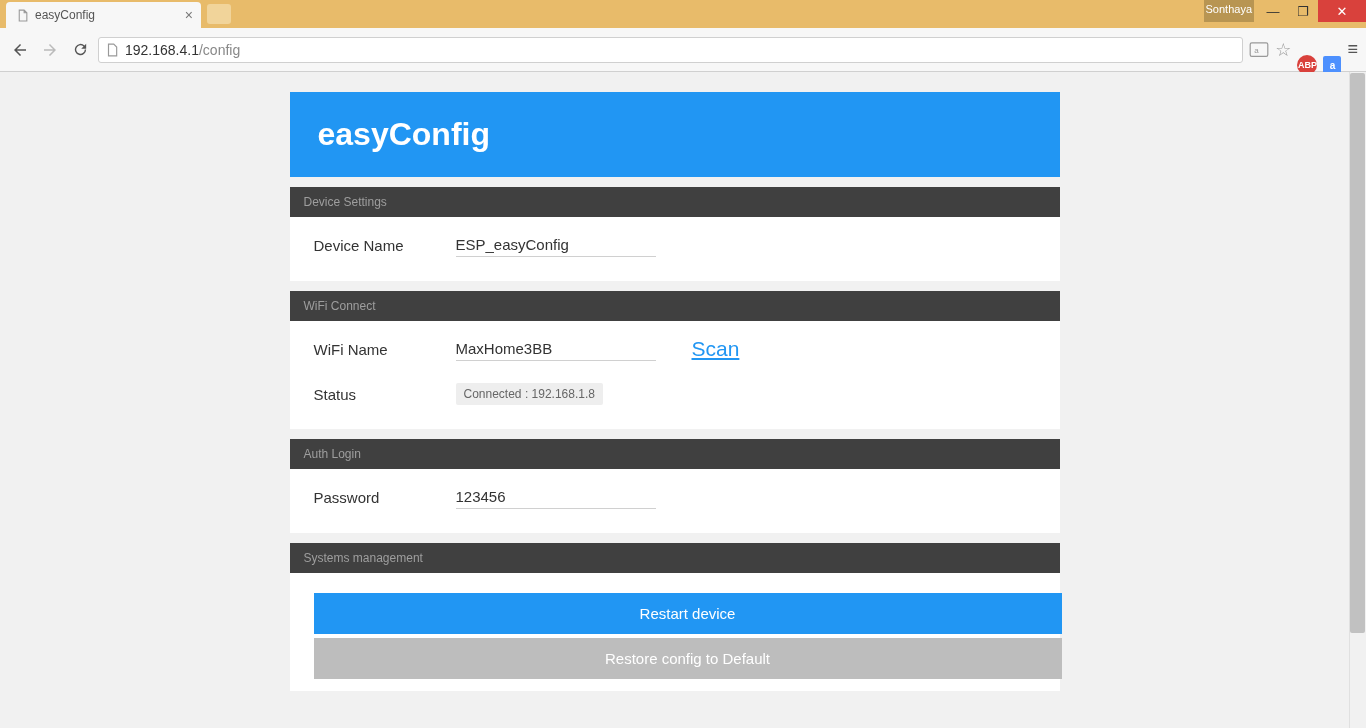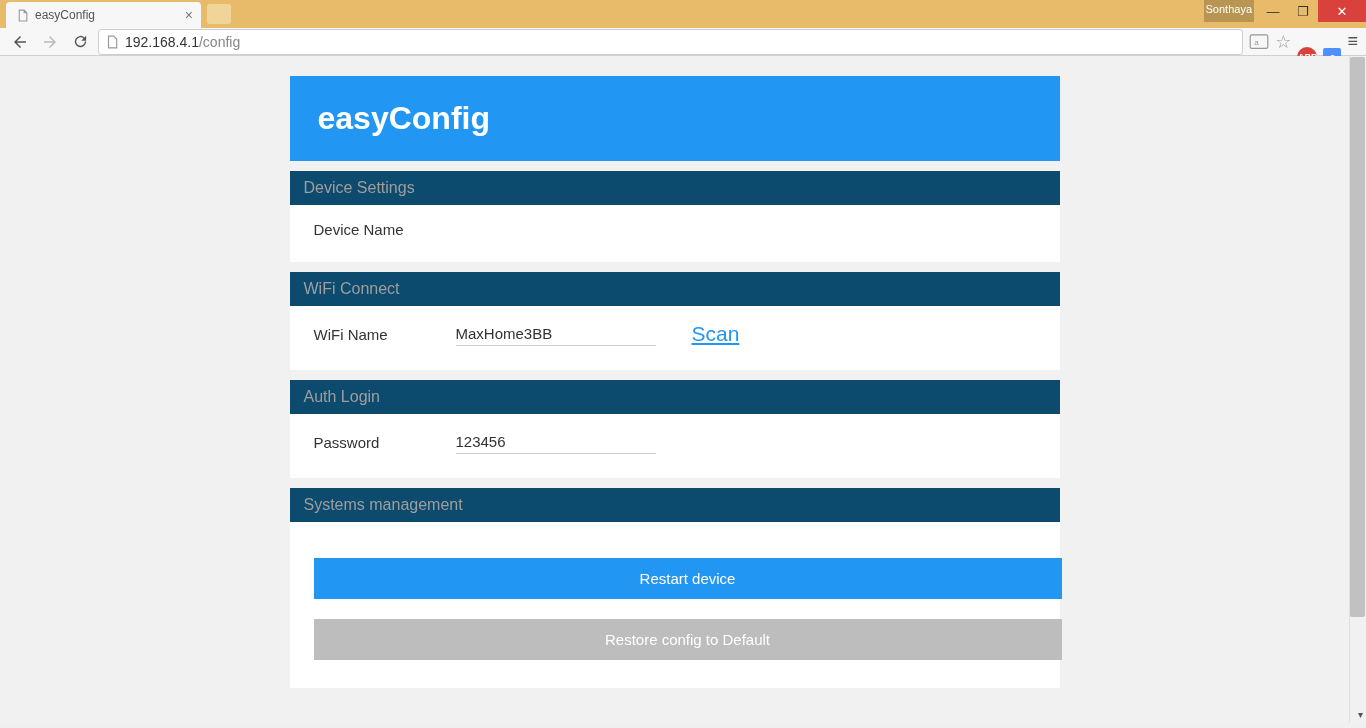--- a/index.html
+++ b/index.html
@@ -10,21 +10,21 @@
 
 .tabbar { height: 28px; background: #e8bb6a; display: flex; align-items: flex-end; position: relative; top: 0; }
 .tab { background: #f7f7f7; height: 26px; display: flex; align-items: center; padding: 0 10px 0 10px; border-top-left-radius: 4px; border-top-right-radius: 4px; margin-left: 6px; width: 195px; position: relative; font-size: 12px; color: #555; }
 .tab .file-icon { width: 13px; height: 13px; margin-right: 6px; }
 .tab .tab-close { position: absolute; right: 8px; font-size: 14px; color: #777; }
 .newtab { width: 24px; height: 20px; background: #f1d49a; margin-left: 6px; border-radius: 3px; align-self: center; }
 
 .chrome-row { display: flex; }
 .window-controls-spacer { display: flex; position: absolute; right: 0; top: 0; }
 
-.addressbar { height: 28px; background: #f7f7f7; border-bottom: 1px solid #d0d0d0; display: flex; align-items: center; padding: 0 8px; gap: 6px; }
+.addressbar { height: 44px; background: #f7f7f7; border-bottom: 1px solid #d0d0d0; display: flex; align-items: center; padding: 0 8px; gap: 6px; }
 .nav-btn { width: 24px; height: 24px; display: flex; align-items: center; justify-content: center; color: #555; font-size: 16px; }
 .nav-btn.disabled { color: #bbb; }
 .omnibox { flex: 1; height: 26px; border: 1px solid #d0d0d0; border-radius: 3px; display: flex; align-items: center; padding: 0 6px; background: #fff; font-size: 14px; color: #333; }
 .omnibox .page-icon { width: 14px; height: 14px; margin-right: 6px; }
 .omnibox .url-ip { color: #333; }
 .omnibox .url-path { color: #888; }
 .right-icons { display: flex; align-items: center; gap: 6px; }
 .ext-icon { width: 20px; height: 20px; display: flex; align-items: center; justify-content: center; border-radius: 3px; font-size: 10px; font-weight: bold; margin-top: 31px; }
 .abp-icon { background: #d9413c; color: #fff; border-radius: 50%; width: 20px; height: 20px; font-size: 9px; }
 .gt-icon { background: #4d90fe; color: #fff; width: 18px; height: 18px; border-radius: 2px; }
@@ -35,31 +35,31 @@
 .scrollbar-track { position: absolute; right: 0; top: 0; width: 17px; height: 100%; background: #f1f1f1; border-left: 1px solid #e0e0e0; }
 .scrollbar-thumb { position: absolute; right: 1px; top: 1px; width: 15px; height: 560px; background: #c1c1c1; border-radius: 2px; }
 .scroll-arrow-down { position: absolute; bottom: 2px; right: 3px; font-size: 10px; color: #555; }
 
 .page-content { width: 1349px; padding: 20px 0 0 0; display: flex; justify-content: center; }
 .container { width: 770px; }
 
 .header-banner { background: #2196f3; padding: 24px 28px; }
 .header-banner h1 { color: #fff; font-size: 32px; font-weight: bold; }
 
-.section-header { background: #0c4a6e; color: #9e9e9e; font-size: 16px; padding: 8px 14px; margin-top: 10px; }
+.section-header { background: #404040; color: #9e9e9e; font-size: 12px; padding: 8px 14px; margin-top: 10px; }
 .form-area { background: #fff; padding: 16px 12px 20px 24px; }
 .form-area.no-bottom { padding-bottom: 8px; }
 .form-row { display: flex; align-items: center; margin-bottom: 22px; }
 .form-row:last-child { margin-bottom: 4px; }
 .form-label { width: 142px; color: #333; font-size: 15px; }
 .form-input { border: none; border-bottom: 1px solid #d0d0d0; font-size: 15px; color: #333; padding: 3px 0; width: 200px; background: transparent; outline: none; }
 .scan-link { color: #2196f3; text-decoration: underline; margin-left: 36px; font-size: 21px; }
 .status-badge { background: #eeeeee; color: #666; font-size: 12px; padding: 4px 8px; border-radius: 2px; }
 
-.action-btn { display: block; width: 748px; margin: 20px auto; padding: 12px 0; text-align: center; color: #fff; font-size: 15px; border: none; cursor: pointer; }
+.action-btn { display: block; width: 748px; margin: 4px auto; padding: 12px 0; text-align: center; color: #fff; font-size: 15px; border: none; cursor: pointer; }
 .btn-blue { background: #2196f3; }
 .btn-gray { background: #bdbdbd; }
 </style>
 </head>
 <body>
 
 <div class="chrome-row" style="position:relative;">
   <div class="tabbar" style="width:100%;">
     <div class="tab">
       <svg class="file-icon" viewBox="0 0 24 24">
@@ -118,29 +118,34 @@
     <div class="container">
 
       <div class="header-banner">
         <h1>easyConfig</h1>
       </div>
 
       <div class="section-header">Device Settings</div>
       <div class="form-area">
         <div class="form-row">
           <div class="form-label">Device Name</div>
+          <input class="form-input" value="ESP_easyConfig" style="">
         </div>
       </div>
 
       <div class="section-header">WiFi Connect</div>
       <div class="form-area">
         <div class="form-row">
           <div class="form-label">WiFi Name</div>
           <input class="form-input" value="MaxHome3BB" style="">
           <a href="#" class="scan-link">Scan</a>
+        </div>
+        <div class="form-row">
+          <div class="form-label">Status</div>
+          <span class="status-badge">Connected : 192.168.1.8</span>
         </div>
       </div>
 
       <div class="section-header">Auth Login</div>
       <div class="form-area">
         <div class="form-row">
           <div class="form-label">Password</div>
           <input class="form-input" value="123456" style="">
         </div>
       </div>

